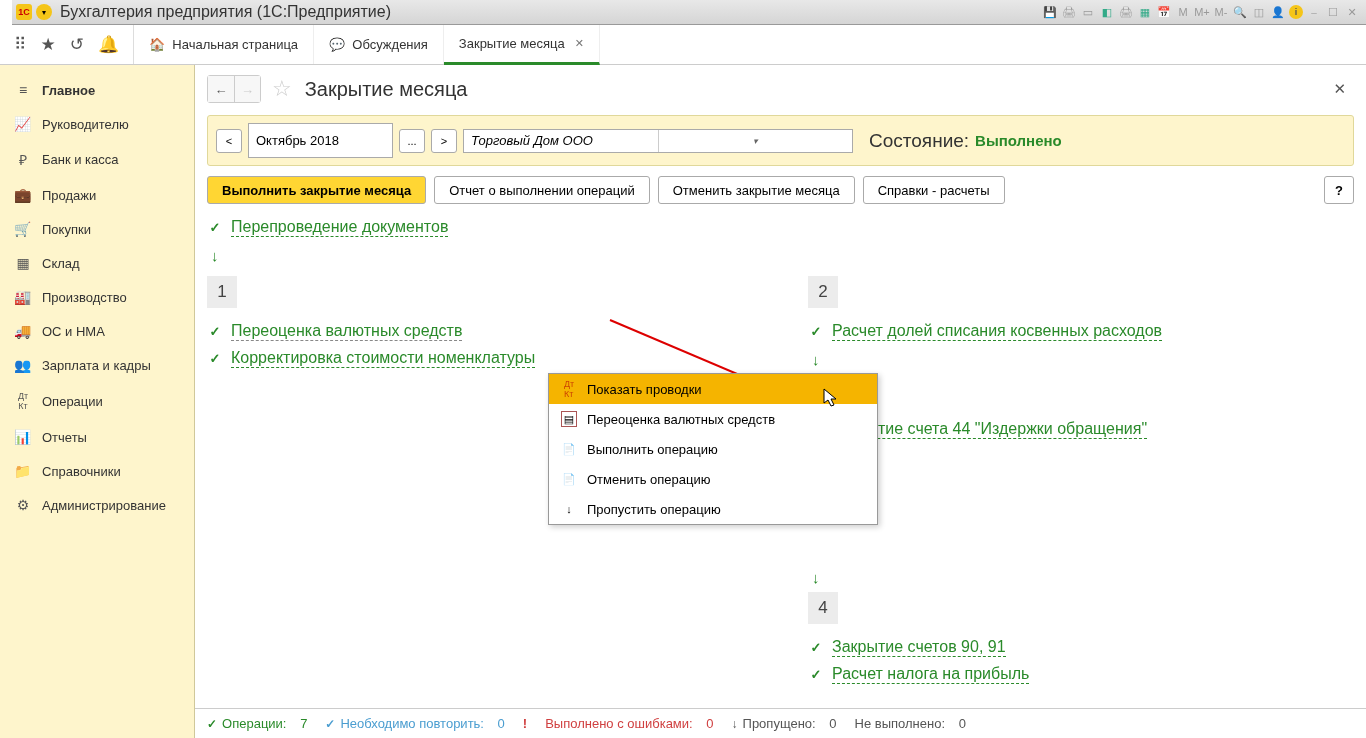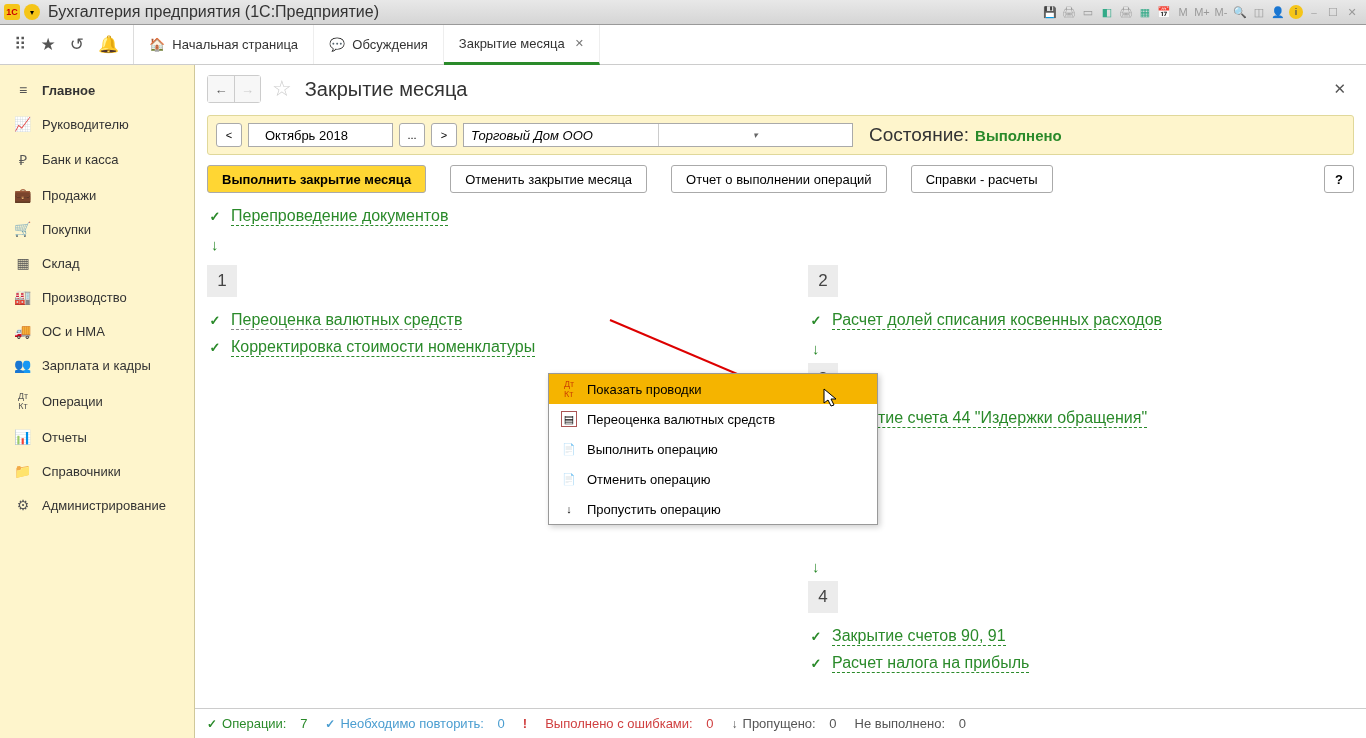--- a/index.html
+++ b/index.html
@@ -1,19 +1,19 @@
 <!DOCTYPE html>
 <html><head>
 <meta charset="utf-8">
 <style>
 * { box-sizing: border-box; margin: 0; padding: 0; font-family: Arial, sans-serif; }
 body { width: 1366px; height: 738px; overflow: hidden; background: #fff; font-size: 12px; }
 
 
-.title-bar { height: 25px; background: linear-gradient(#e8e8e8,#d5d5d5); display: flex; align-items: center; border-bottom: 1px solid #999; }
+.title-bar { height: 25px; background: linear-gradient(#e8e8e8,#d5d5d5); display: flex; align-items: center; border-bottom: 1px solid #999; margin-left: 12px; }
 .title-bar .app-icon { width: 16px; height: 16px; background: #f5c518; border-radius: 3px; margin-left: 4px; display: inline-flex; align-items: center; justify-content: center; font-size: 9px; font-weight: bold; color: #c00; }
 .title-bar .dropdown-btn { width: 16px; height: 16px; background: #f5c518; border-radius: 50%; margin-left: 4px; display: inline-flex; align-items: center; justify-content: center; font-size: 8px; }
 .title-bar .title-text { margin-left: 8px; font-size: 16px; color: #333; flex: 1; }
 .title-bar .right-icons { display: flex; gap: 3px; padding-right: 6px; align-items: center; }
 .title-bar .tb-icon { width: 16px; height: 16px; display: inline-flex; align-items: center; justify-content: center; font-size: 11px; color: #888; cursor: pointer; }
 .title-bar .tb-icon.gray { color: #999; }
 .title-bar .tb-icon.cal { color: #3a8; }
 .title-bar .tb-icon.yellow { background: #f5c518; border-radius: 50%; color: #555; width: 14px; height: 14px; font-size: 9px; font-weight: bold; }
 
 
@@ -40,29 +40,29 @@
 .nav-btn { width: 26px; height: 26px; display: flex; align-items: center; justify-content: center; font-size: 13px; color: #555; cursor: pointer; background: #f7f7f7; }
 .nav-btn + .nav-btn { border-left: 1px solid #ccc; }
 .nav-btn.disabled { color: #ccc; }
 .star-icon { font-size: 22px; color: #ccc; cursor: pointer; margin-left: 3px; margin-right: 5px; }
 .page-title { font-size: 20px; color: #333; flex: 1; }
 .close-x { font-size: 15px; color: #555; cursor: pointer; padding: 0 8px; }
 
 
 .period-bar { background: #fef5cc; border: 1px solid #e0d89a; border-radius: 3px; padding: 7px 8px; display: flex; align-items: center; gap: 6px; margin-bottom: 10px; }
 .sq-btn { width: 26px; height: 24px; border: 1px solid #aaa; background: #fff; border-radius: 3px; display: flex; align-items: center; justify-content: center; font-size: 11px; cursor: pointer; }
-.period-input { height: 24px; border: 1px solid #aaa; background: #fff; padding: 0 16px; font-size: 13px; display: flex; align-items: center; width: 145px; }
+.period-input { height: 35px; border: 1px solid #aaa; background: #fff; padding: 0 7px; font-size: 13px; display: flex; align-items: center; width: 145px; }
 .org-select { flex: 0 0 390px; height: 24px; border: 1px solid #aaa; background: #fff; display: flex; align-items: center; font-style: italic; }
 .org-select span { padding: 0 7px; font-size: 13px; flex: 1; }
 .org-select .dd { width: 18px; border-left: 1px solid #ccc; height: 100%; display: flex; align-items: center; justify-content: center; font-size: 9px; color: #666; }
 .state-label { margin-left: 10px; font-size: 19px; color: #333; }
 .state-value { font-size: 15px; font-weight: bold; color: #2a8a2a; }
 
 
-.action-row { display: flex; gap: 24px; margin-bottom: 10px; align-items: center; }
+.action-row { display: flex; gap: 8px; margin-bottom: 10px; align-items: center; }
 .btn { height: 28px; padding: 0 14px; border: 1px solid #aaa; background: #fff; border-radius: 3px; font-size: 13px; display: flex; align-items: center; cursor: pointer; }
 .btn.primary { background: #ffd633; font-weight: bold; }
 .help-btn { margin-left: auto; width: 30px; justify-content: center; font-weight: bold; }
 
 
 .step-line { display: flex; align-items: center; gap: 8px; padding: 4px 0; }
 .check-icon { color: #2a8a2a; font-size: 13px; font-weight: bold; width: 16px; text-align: center; }
 .op-link { color: #2a8a2a; border-bottom: 1px dashed #2a8a2a; font-size: 16px; cursor: pointer; }
 .arrow-down { color: #2a8a2a; font-size: 15px; font-weight: bold; margin: 6px 0 6px 4px; }
 
@@ -222,24 +222,24 @@
       </div>
       <span class="state-label">Состояние:</span>
       <span class="state-value">Выполнено</span>
     </div>
 
     <div class="action-row">
       <div class="btn primary">
           <span>Выполнить закрытие месяца</span>
         </div>
       <div class="btn">
+          <span>Отчет о выполнении операций</span>
+        </div>
+      <div class="btn">
           <span>Отменить закрытие месяца</span>
-        </div>
-      <div class="btn">
-          <span>Отчет о выполнении операций</span>
         </div>
       <div class="btn">
           <span>Справки - расчеты</span>
         </div>
       <div class="btn help-btn">
           <span>?</span>
         </div>
     </div>
 
     <div class="step-line">

